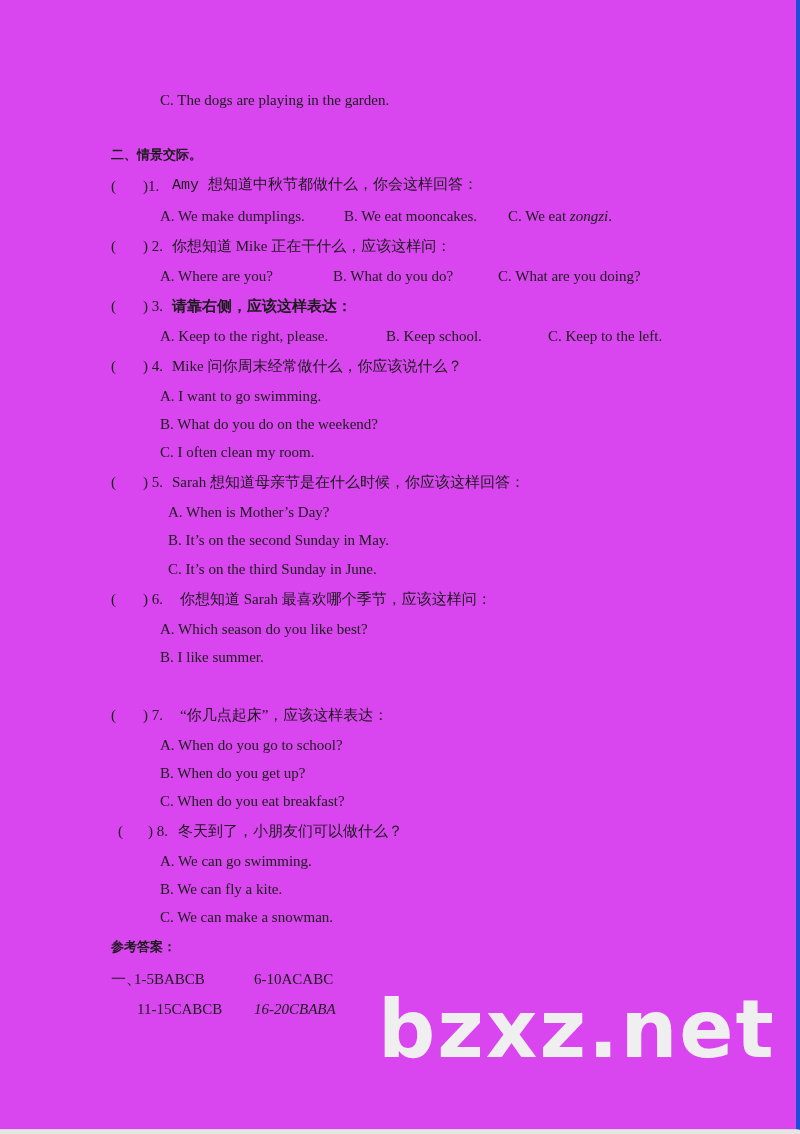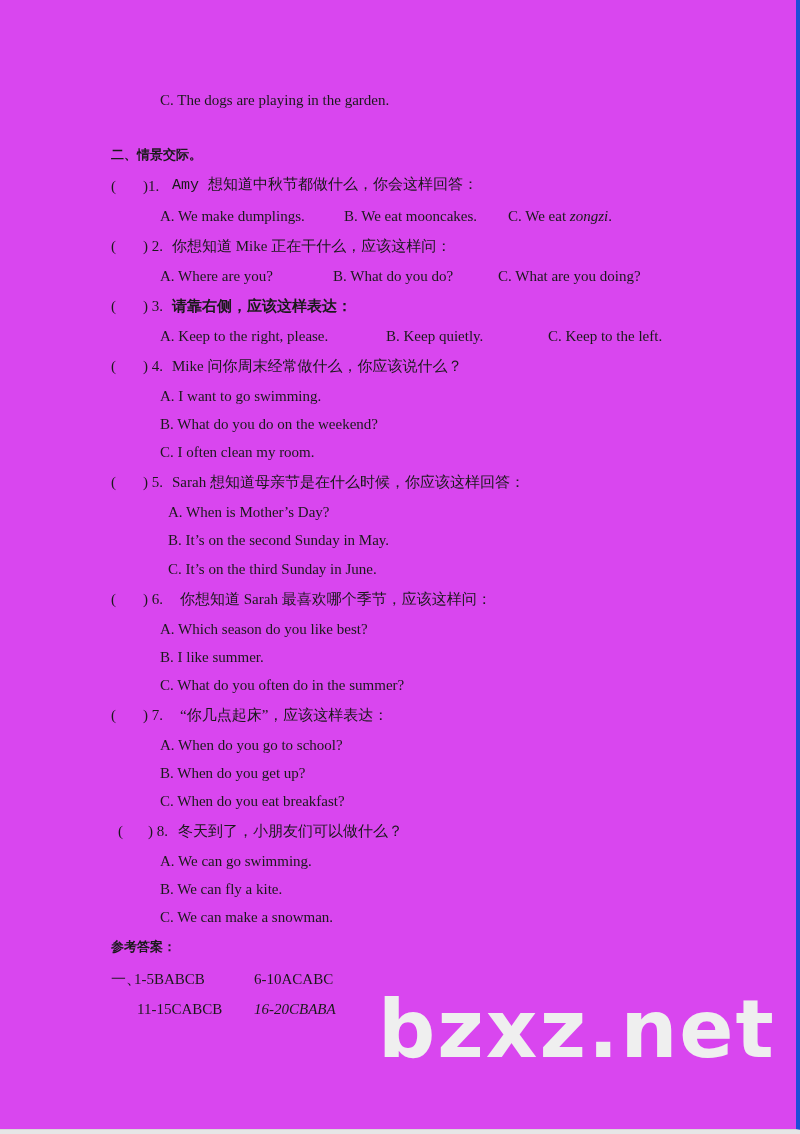--- a/index.html
+++ b/index.html
@@ -94,21 +94,21 @@
     <span class="opt" style="left:498px;">C. What are you doing?</span>
   </div>
 
   <div class="line" style="left:0; top:296px; width:796px;">
     <span class="paren">(</span>
     <span class="paren-close" style="left:143px;">) 3.</span>
     <span class="q-text" style="left:172px;font-weight:bold;">请靠右侧，应该这样表达：</span>
   </div>
   <div class="line" style="left:0; top:326px; width:796px;">
     <span class="opt" style="left:160px;">A. Keep to the right, please.</span>
-    <span class="opt" style="left:386px;">B. Keep quietly.</span>
+    <span class="opt" style="left:386px;">B. Keep school.</span>
     <span class="opt" style="left:548px;">C. Keep to the left.</span>
   </div>
 
   <div class="line" style="left:0; top:356px; width:796px;">
     <span class="paren">(</span>
     <span class="paren-close" style="left:143px;">) 4.</span>
     <span class="q-text" style="left:172px;">Mike 问你周末经常做什么，你应该说什么？</span>
   </div>
   <div class="line" style="left:160px; top:386px;">A. I want to go swimming.</div>
   <div class="line" style="left:160px; top:414px;">B. What do you do on the weekend?</div>
@@ -123,21 +123,20 @@
   <div class="line" style="left:168px; top:530px;">B.  It’s on the second Sunday in May.</div>
   <div class="line" style="left:168px; top:559px;">C.  It’s on the third Sunday in June.</div>
 
   <div class="line" style="left:0; top:589px; width:796px;">
     <span class="paren">(</span>
     <span class="paren-close" style="left:143px;">) 6.</span>
     <span class="q-text" style="left:180px;">你想知道 Sarah 最喜欢哪个季节，应该这样问：</span>
   </div>
   <div class="line" style="left:160px; top:619px;">A.  Which season do you like best?</div>
   <div class="line" style="left:160px; top:647px;">B.  I like summer.</div>
-  <div class="line" style="left:160px; top:675px;">C.  What do you often do in the summer?</div>
 
   <div class="line" style="left:0; top:705px; width:796px;">
     <span class="paren">(</span>
     <span class="paren-close" style="left:143px;">) 7.</span>
     <span class="q-text" style="left:180px;">“你几点起床”，应该这样表达：</span>
   </div>
   <div class="line" style="left:160px; top:735px;">A.  When do you go to school?</div>
   <div class="line" style="left:160px; top:763px;">B.  When do you get up?</div>
   <div class="line" style="left:160px; top:791px;">C.  When do you eat breakfast?</div>
 

